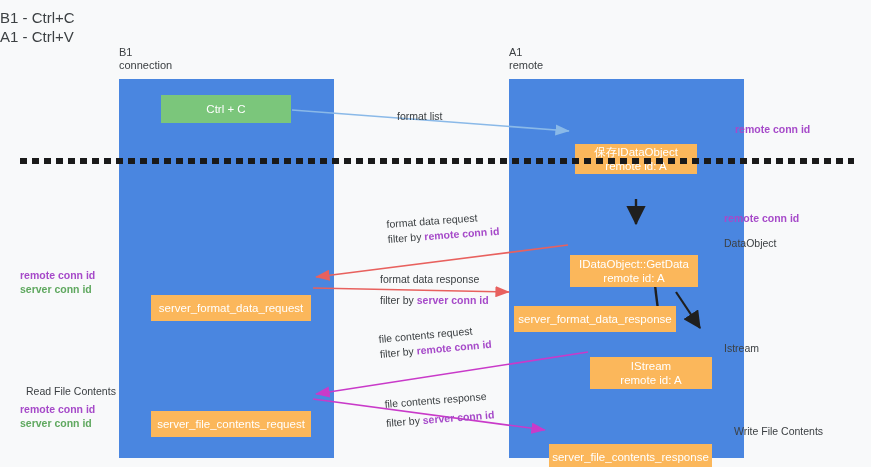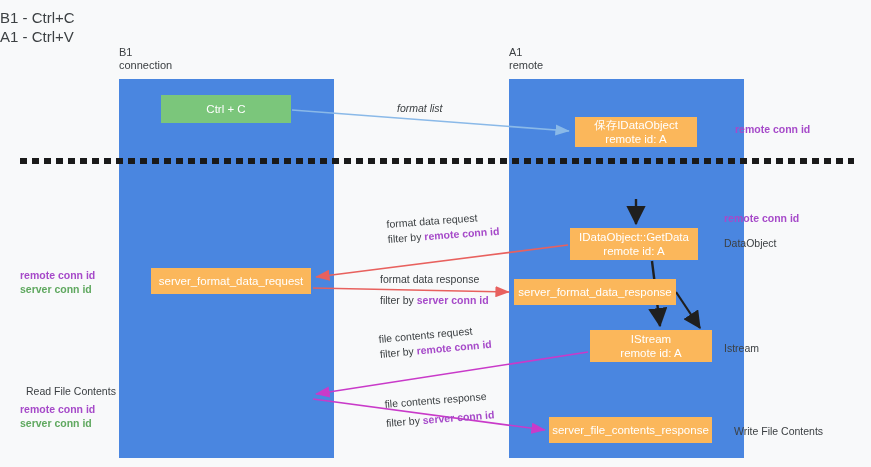--- a/index.html
+++ b/index.html
@@ -76,21 +76,21 @@
     justify-content: center;
     color: #ffffff;
     font-size: 11.5px;
     line-height: 14px;
     text-align: center;
     white-space: pre-line;
     padding: 2px 4px;
   }
   .node.green  { background: #7bc67b; }
   .node.orange { background: #fbb košt; }
-  .node.orange { background: #fbb75b; }
+  .node.orange { background: #fbb75b; margin-top: 27px; }
 
   #n-ctrlc   { left: 161px; top: 95px;  width: 130px; height: 28px; }
   #n-save    { left: 575px; top: 117px; width: 122px; height: 30px; }
   #n-ctrlv   { left: 576px; top: 172px; width: 120px; height: 26px; }
   #n-getdata { left: 570px; top: 228px; width: 128px; height: 32px; }
   #n-sfdreq  { left: 151px; top: 268px; width: 160px; height: 26px; }
   #n-sfdres  { left: 514px; top: 279px; width: 162px; height: 26px; }
   #n-istream { left: 590px; top: 330px; width: 122px; height: 32px; }
   #n-sfcreq  { left: 151px; top: 384px; width: 160px; height: 26px; }
   #n-sfcres  { left: 549px; top: 417px; width: 163px; height: 26px; }
@@ -121,21 +121,21 @@
   
   .edge-label {
     position: absolute;
     font-size: 10.5px;
     line-height: 15px;
     color: #3c4043;
     white-space: nowrap;
     transform-origin: left top;
   }
 
-  #el-formatlist { left: 397px; top: 101px; font-style: italic; }
+  #el-formatlist { left: 397px; top: 109px; }
 
   #el-fdreq  { left: 386px; top: 217px; transform: rotate(-4.2deg); }
   #el-fdres  { left: 380px; top: 272px; }
   #el-fcreq  { left: 378px; top: 332px; transform: rotate(-5.2deg); }
   #el-fcres  { left: 384px; top: 397px; transform: rotate(-4.6deg); }
 
   svg.wires {
     position: absolute;
     left: 0; top: 0;
     width: 871px; height: 467px;
@@ -194,20 +194,21 @@
 
   <div class="node green" id="n-ctrlc">Ctrl + C</div>
   <div class="node orange" id="n-save">保存IDataObject
 remote id: A</div>
   <div class="node orange" id="n-getdata">IDataObject::GetData
 remote id: A</div>
   <div class="node orange" id="n-sfdreq">server_format_data_request</div>
   <div class="node orange" id="n-sfdres">server_format_data_response</div>
   <div class="node orange" id="n-istream">IStream
 remote id: A</div>
+  <div class="node orange" id="n-sfcreq">server_file_contents_request</div>
   <div class="node orange" id="n-sfcres">server_file_contents_response</div>
 
   <div class="divider"></div>
 
   <div class="edge-label" id="el-formatlist">format list</div>
 
   <div class="edge-label" id="el-fdreq">
     <div>format data request</div>
     <div><span>filter by </span><span class="purple">remote conn id</span></div>
   </div>

